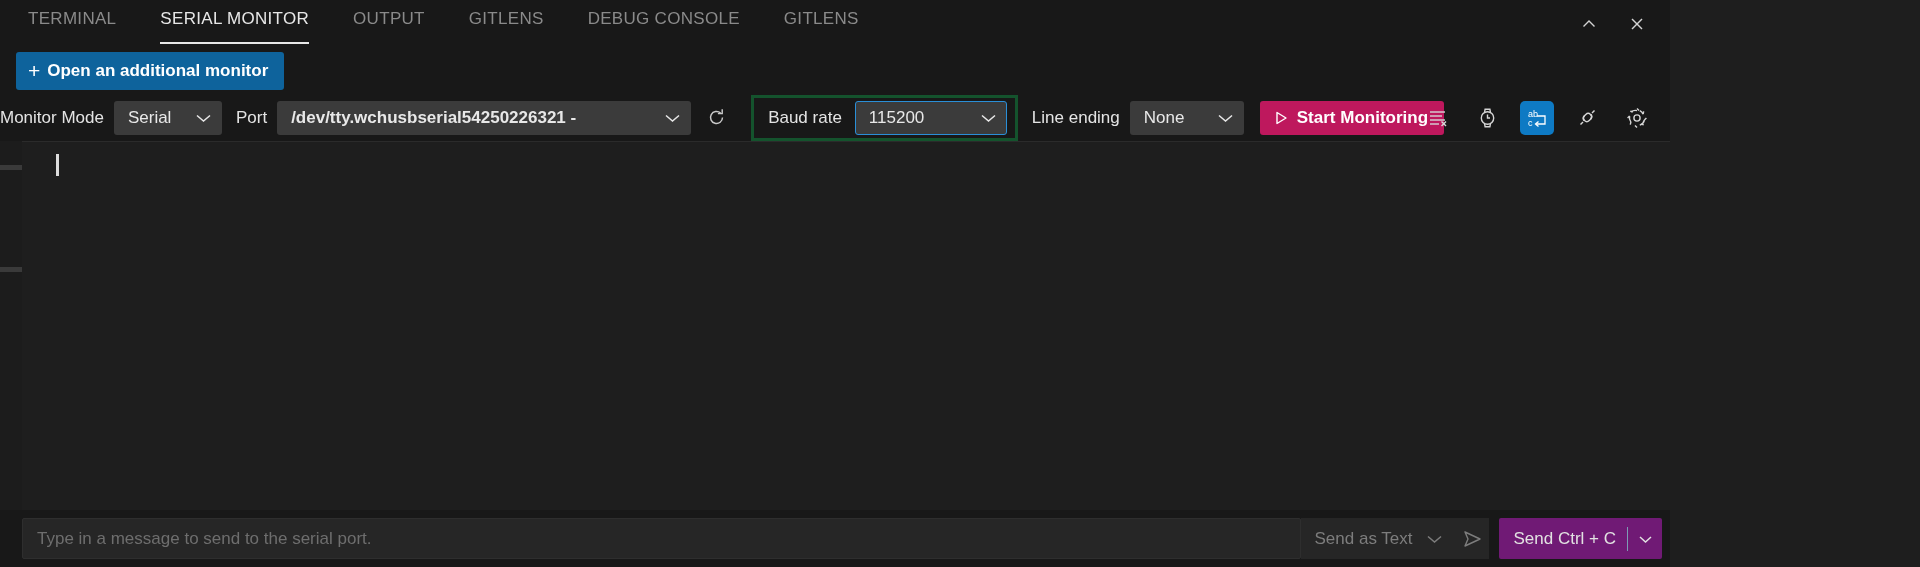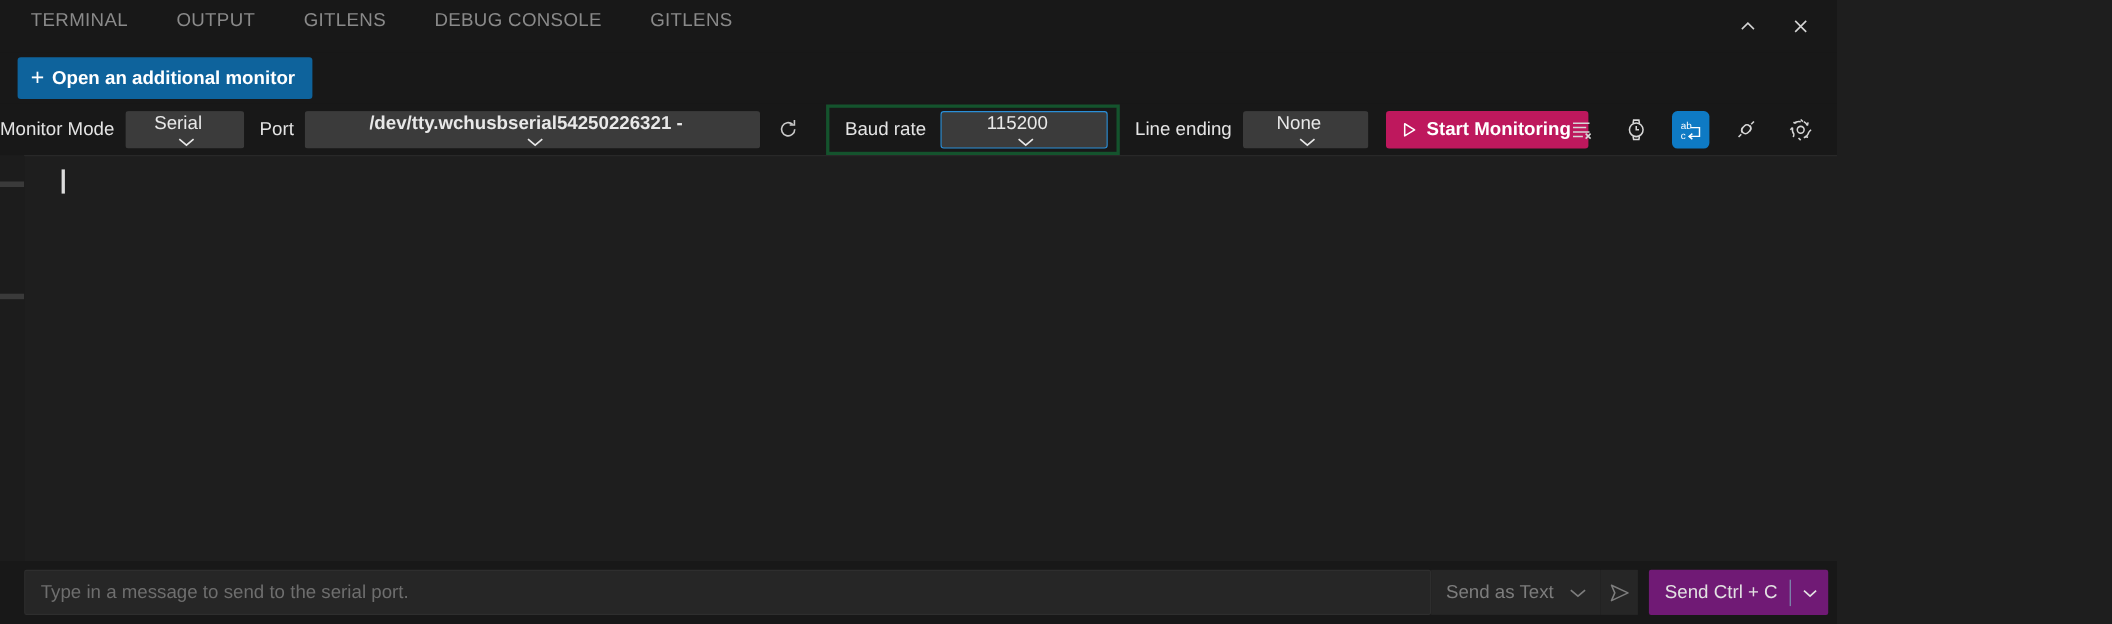--- a/index.html
+++ b/index.html
@@ -140,21 +140,20 @@
     background: #3b3b3b;
     border: 1px solid transparent;
     border-radius: 3px;
     height: 34px;
     padding: 0 9px 0 13px;
     color: #e8e8e8;
     font-size: 17px;
     cursor: pointer;
     white-space: nowrap;
     margin-right: 14px;
-    flex-direction: column;
   }
   .select .sv { margin-right: 16px; }
   .select.focused {
     border: 1px solid #2a8fd8;
     background: #3b3b3b;
   }
 
   .chev {
     width: 17px;
     height: 10px;
@@ -354,20 +353,23 @@
   svg { display: block; }
 </style>
 </head>
 <body>
 
 <div class="panel">
 
   <div class="tabbar">
     <div class="tab">
       <span>TERMINAL</span>
+    </div>
+    <div class="tab active">
+      <span>SERIAL MONITOR</span>
     </div>
     <div class="tab">
       <span>OUTPUT</span>
     </div>
     <div class="tab">
       <span>GITLENS</span>
     </div>
     <div class="tab">
       <span>DEBUG CONSOLE</span>
     </div>

